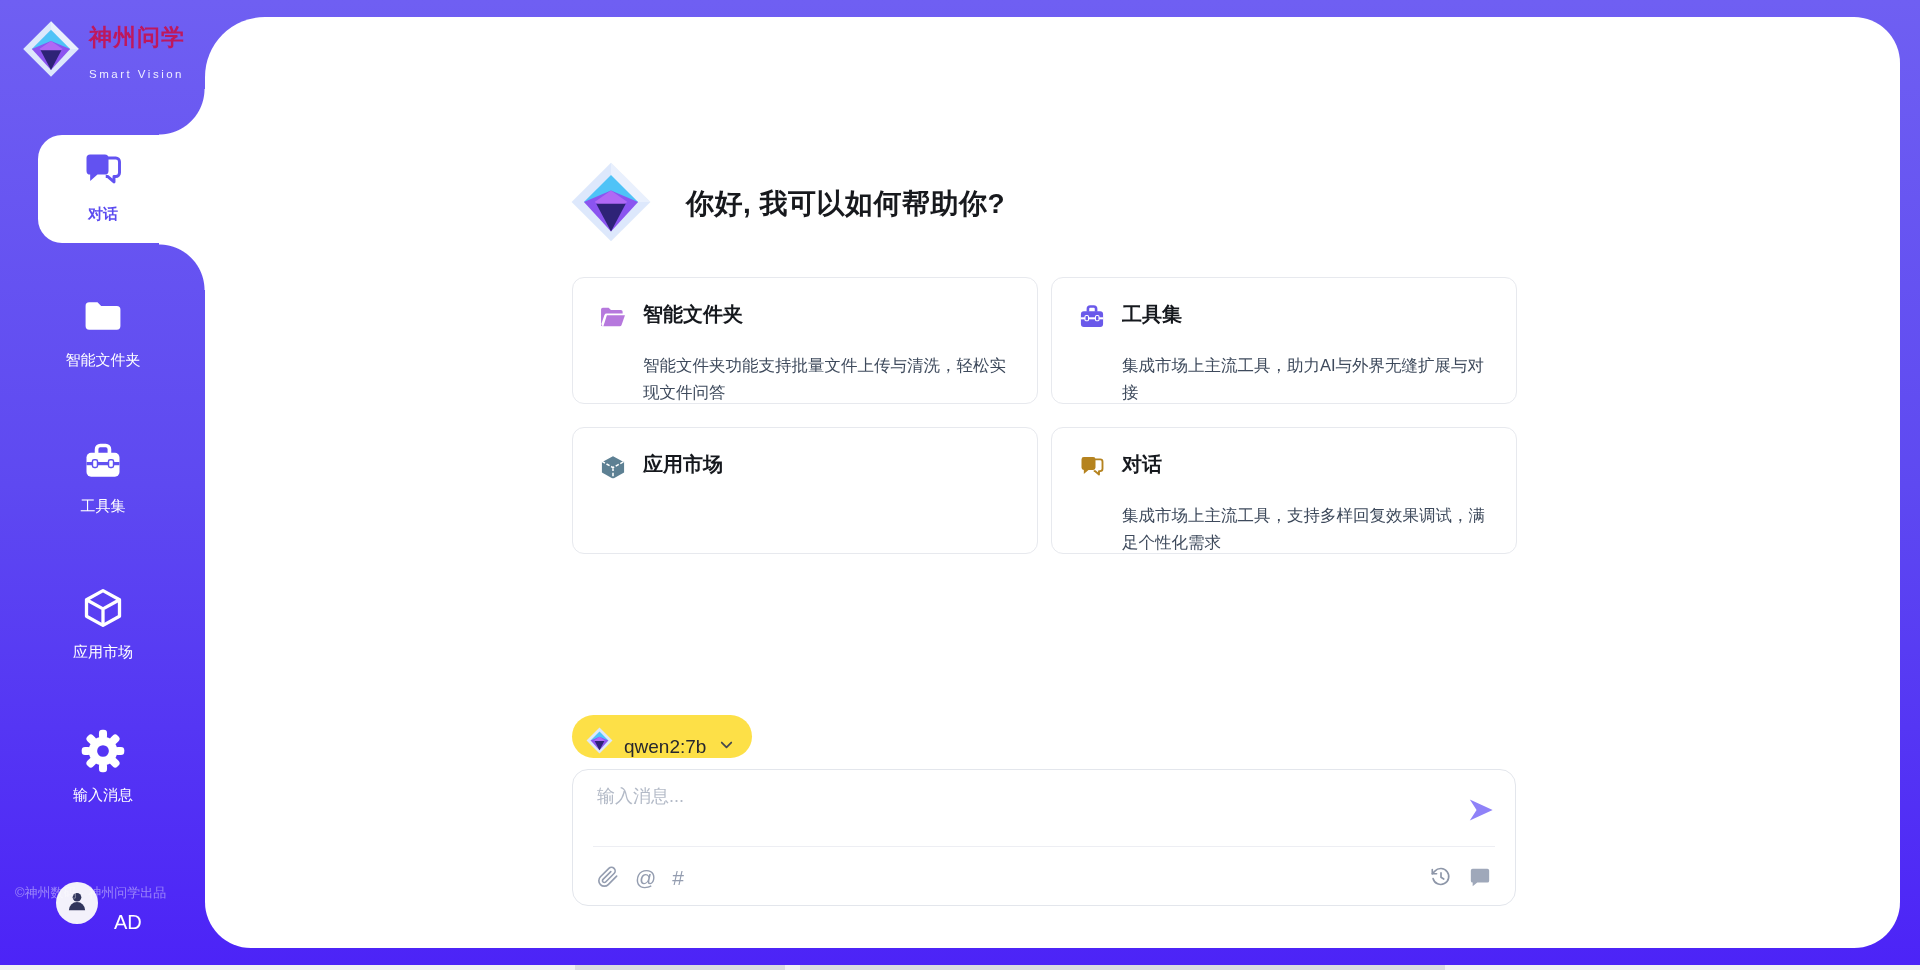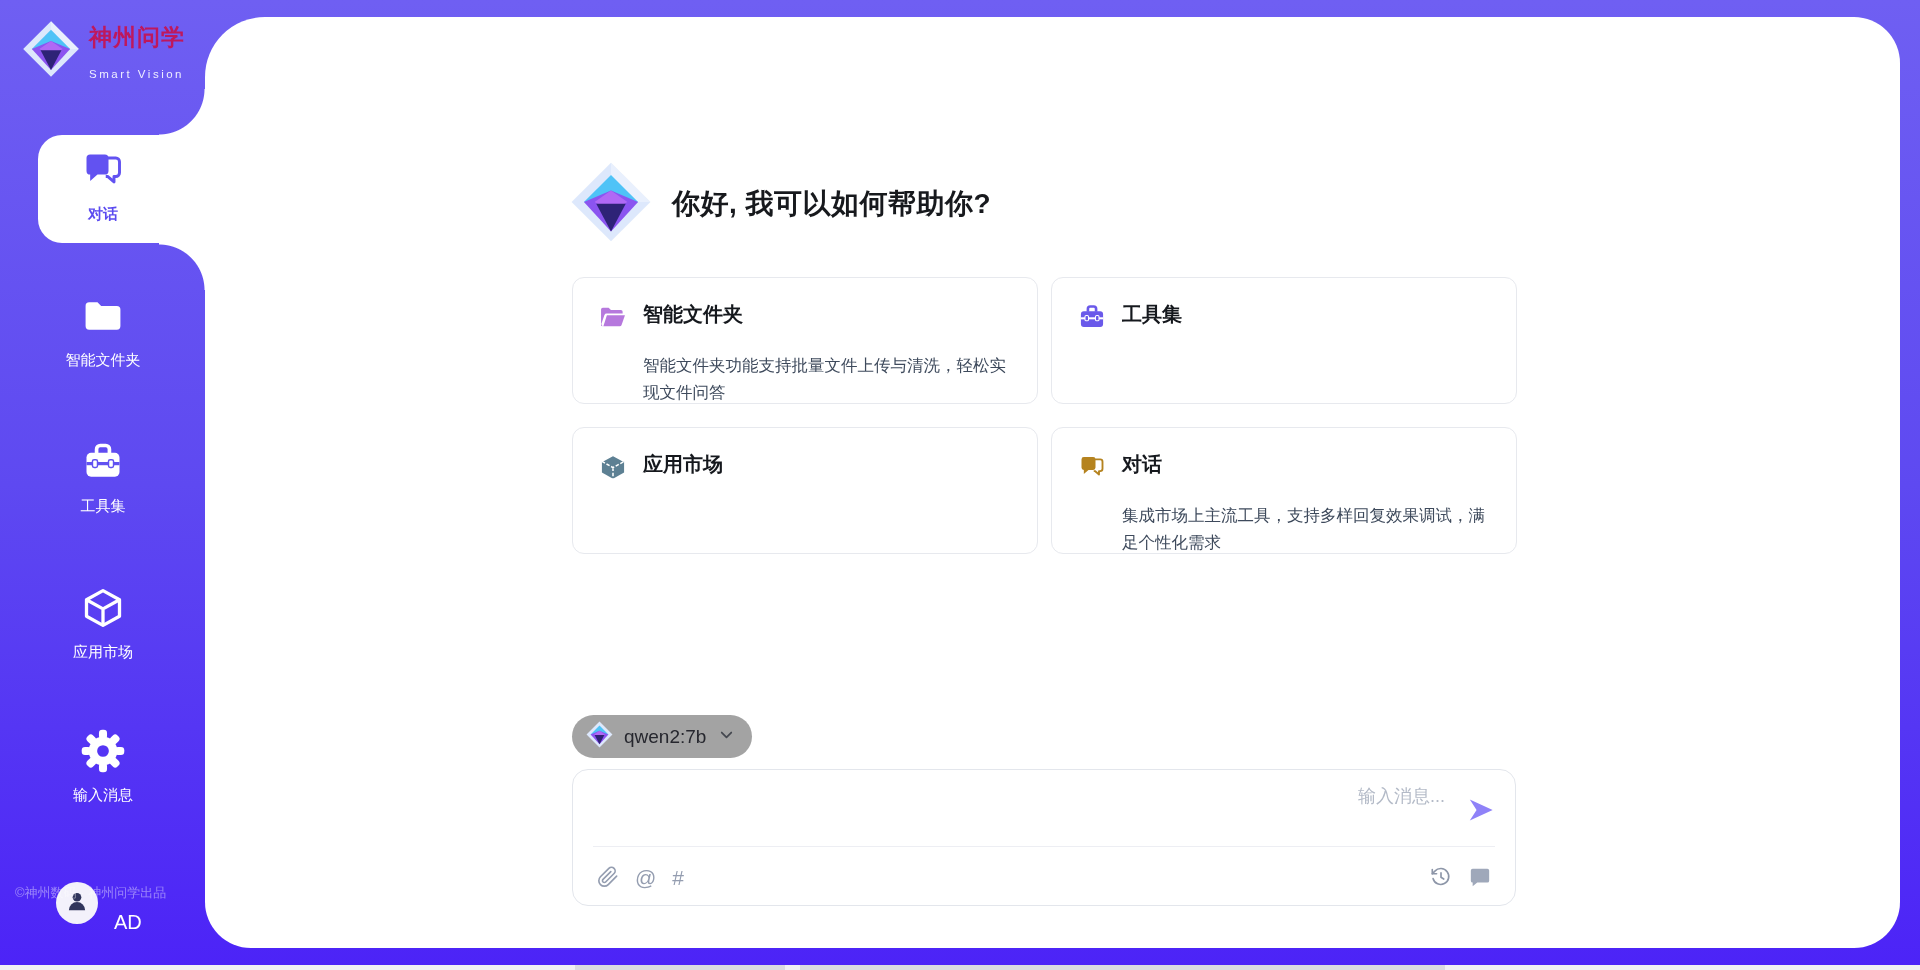--- a/index.html
+++ b/index.html
@@ -49,50 +49,50 @@
   .user-name { color:#fff; font-size:20px;margin-top:39px; }
   .copyright {
     position:absolute; left:15px; top:884px; font-size:13px; color:rgba(255,255,255,0.42);
     white-space:nowrap;
   }
 
   
   .main { position:absolute; inset:0; z-index:4; pointer-events:none; }
   .main > * { pointer-events:auto; }
 
-  .greeting { position:absolute; left:570px; top:160px; height:88px; display:flex; align-items:center; gap:20px; }
+  .greeting { position:absolute; left:570px; top:160px; height:88px; display:flex; align-items:center; gap:34px; }
   .greeting h1 { font-size:28px; font-weight:bold; color:#17191d; letter-spacing:0.5px; }
 
   .cards {
     position:absolute; left:572px; top:277px; width:945px;
     display:grid; grid-template-columns:1fr 1fr; column-gap:13px; row-gap:23px;
   }
   .card {
     height:127px; background:#fff; border:1px solid #e7e9ee; border-radius:12px;
     padding:23px 24px 0 26px; display:flex; gap:16px; cursor:pointer;
   }
   .card-icon { flex:0 0 28px; padding-top:2px; }
   .card-title { font-size:20px; font-weight:bold; color:#15181d; }
   .card-desc { font-size:16.5px; color:#3e4a5c; line-height:27px; margin-top:24px; }
 
   .model-pill {
     position:absolute; left:572px; top:715px; height:43px;
-    background:#a3a3a3; border-radius:22px; display:inline-flex; align-items:center;
+    background:#fde047; border-radius:22px; display:inline-flex; align-items:flex-end;
     gap:11px; padding:0 16px 0 14px; cursor:pointer;
   }
   .model-name { font-size:19px; color:#26272e; }
 
   .composer {
     position:absolute; left:572px; top:769px; width:944px; height:137px;
     background:#fff; border:1px solid #e3e6ec; border-radius:16px;
   }
   .composer textarea {
     position:absolute; left:24px; top:14px; right:70px; height:58px;
     border:none; outline:none; resize:none; background:transparent;
-    font-family:inherit; font-size:18px; color:#333;text-align:right;
+    font-family:inherit; font-size:18px; color:#333;
   }
   .composer textarea::placeholder { color:#b3bac7; }
   .send-btn { position:absolute; right:20px; top:26px; width:28px; height:28px; cursor:pointer; }
   .composer .divider { position:absolute; left:20px; right:20px; top:76px; height:1px; background:#edeef3; }
   .tools { position:absolute; left:24px; right:24px; top:88px; height:38px; display:flex; align-items:center; }
   .tools-left { display:flex; align-items:center; gap:16px; }
   .tools-right { display:flex; align-items:center; gap:17px; margin-left:auto; }
   .tool { cursor:pointer; display:flex; align-items:center; }
   .sym { font-size:21px; color:#949db0; line-height:1; }
 
@@ -241,20 +241,21 @@
         <svg width="28" height="28" viewBox="0 0 48 48">
           <path d="M17 15 v-5 a4 4 0 0 1 4 -4 h6 a4 4 0 0 1 4 4 v5" fill="none" stroke="#6a59ea" stroke-width="4.5"></path>
           <rect x="5" y="14" width="38" height="27" rx="5" fill="#6a59ea"></rect>
           <rect x="5" y="24.5" width="38" height="3.5" fill="#ffffff"></rect>
           <rect x="12" y="21.5" width="6" height="9" rx="2" fill="#6a59ea" stroke="#ffffff" stroke-width="1.8"></rect>
           <rect x="30" y="21.5" width="6" height="9" rx="2" fill="#6a59ea" stroke="#ffffff" stroke-width="1.8"></rect>
         </svg>
       </span>
       <span>
         <div class="card-title">工具集</div>
+        <div class="card-desc">集成市场上主流工具，助力AI与外界无缝扩展与对接</div>
       </span>
     </div>
 
     <div class="card">
       <span class="card-icon">
         <svg width="28" height="28" viewBox="0 0 48 48">
           <path d="M24 4 L43 14.5 V33.5 L24 44 L5 33.5 V14.5 Z" fill="#5d8093"></path>
           <path d="M5 14.5 L24 25 L43 14.5 M24 25 V44" fill="none" stroke="#ffffff" stroke-width="2.6" stroke-dasharray="6 3"></path>
           <path d="M24 4 L43 14.5 M24 4 L5 14.5" fill="none" stroke="#ffffff" stroke-width="2.6"></path>
         </svg>

